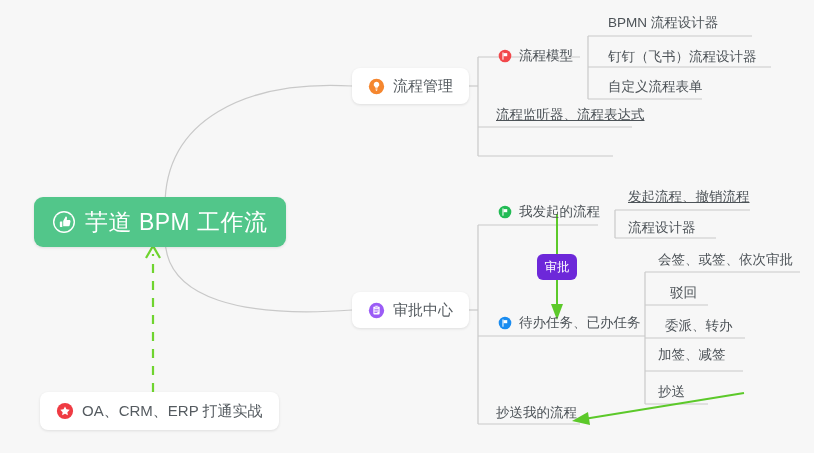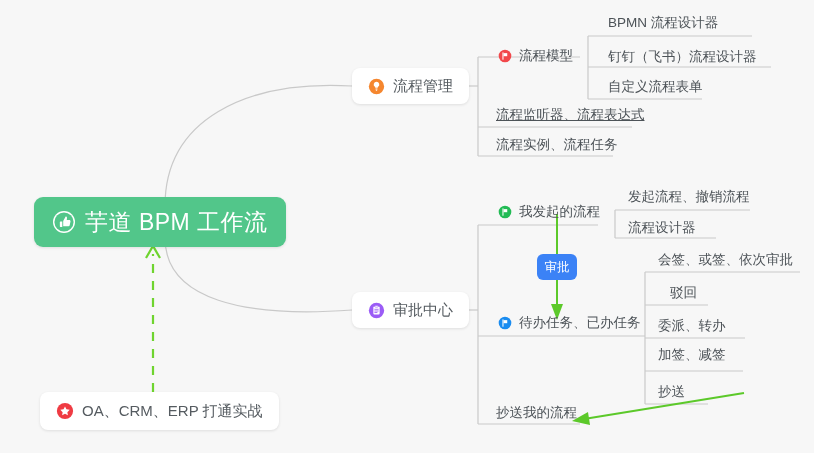--- a/index.html
+++ b/index.html
@@ -47,21 +47,21 @@
     background:transparent;
     height:30px;
     padding:0 10px 0 8px;
     font-size:13.5px;
     color:#4d5358;
   }
   .leaf .lbl{margin-left:7px;}
 
   
   .tag{
-    background:#3b82f6;
+    background:#6d28d9;
     color:#ffffff;
     border-radius:6px;
     height:26px;
     padding:0 9px;
     font-size:12.5px;
     justify-content:center;
   }
 
   
   .ico{display:inline-flex;align-items:center;justify-content:center;flex:0 0 auto;}
@@ -165,23 +165,20 @@
   <div class="node leaf" style="left:600px;top:72px;">
     <span class="lbl" style="margin-left:0">自定义流程表单</span>
   </div>
   <div class="node leaf" style="left:600px;top:42px;">
     <span class="lbl" style="margin-left:0">钉钉（飞书）流程设计器</span>
   </div>
 
   <div class="node leaf" style="left:488px;top:100px;text-decoration:underline;">
     <span class="lbl" style="margin-left:0">流程监听器、流程表达式</span>
   </div>
-  <div class="node leaf" style="left:488px;top:130px;">
-    <span class="lbl" style="margin-left:0">流程实例、流程任务</span>
-  </div>
 
   <div class="node card" style="left:352px;top:292px;">
     <span class="ico">
       <svg width="17" height="17" viewBox="0 0 20 20">
         <circle cx="10" cy="10" r="9" fill="#9b5cf6"></circle>
         <rect x="6.3" y="5.2" width="7.4" height="9.6" rx="1.2" fill="#ffffff"></rect>
         <rect x="8.1" y="4.1" width="3.8" height="2" rx=".8" fill="#ffffff" stroke="#9b5cf6" stroke-width=".7"></rect>
         <path d="M8 8.6h4M8 10.6h4M8 12.4h2.6" stroke="#9b5cf6" stroke-width="1" stroke-linecap="round"></path>
       </svg>
     </span>
@@ -192,21 +189,21 @@
     <span class="ico">
       <svg width="14" height="14" viewBox="0 0 20 20">
         <circle cx="10" cy="10" r="9" fill="#22bb55"></circle>
         <path d="M7.1 5.3v9.4" stroke="#ffffff" stroke-width="1.5" stroke-linecap="round"></path>
         <path d="M7.9 5.9h5.3v4.4H7.9z" fill="#ffffff"></path>
       </svg>
     </span>
     <span class="lbl">我发起的流程</span>
   </div>
 
-  <div class="node leaf" style="left:620px;top:182px;">
+  <div class="node leaf" style="left:620px;top:182px;text-decoration:underline;">
     <span class="lbl" style="margin-left:0">发起流程、撤销流程</span>
   </div>
   <div class="node leaf" style="left:620px;top:213px;">
     <span class="lbl" style="margin-left:0">流程设计器</span>
   </div>
 
   <div class="node tag" style="left:537px;top:254px;width:40px;">
     <span>审批</span>
   </div>
 
@@ -221,21 +218,21 @@
     <span class="lbl">待办任务、已办任务</span>
   </div>
 
   <div class="node leaf" style="left:650px;top:245px;">
     <span class="lbl" style="margin-left:0">会签、或签、依次审批</span>
   </div>
   <div class="node leaf" style="left:650px;top:278px;">
     <span class="lbl" style="margin-left:12px">驳回</span>
   </div>
   <div class="node leaf" style="left:650px;top:311px;">
-    <span class="lbl" style="margin-left:0">委派、转办</span>
+    <span class="lbl" style="margin-left:7px">委派、转办</span>
   </div>
   <div class="node leaf" style="left:650px;top:340px;">
     <span class="lbl" style="margin-left:0">加签、减签</span>
   </div>
   <div class="node leaf" style="left:650px;top:377px;">
     <span class="lbl" style="margin-left:0">抄送</span>
   </div>
 
   <div class="node card" style="left:40px;top:392px;height:38px;">
     <span class="ico">

